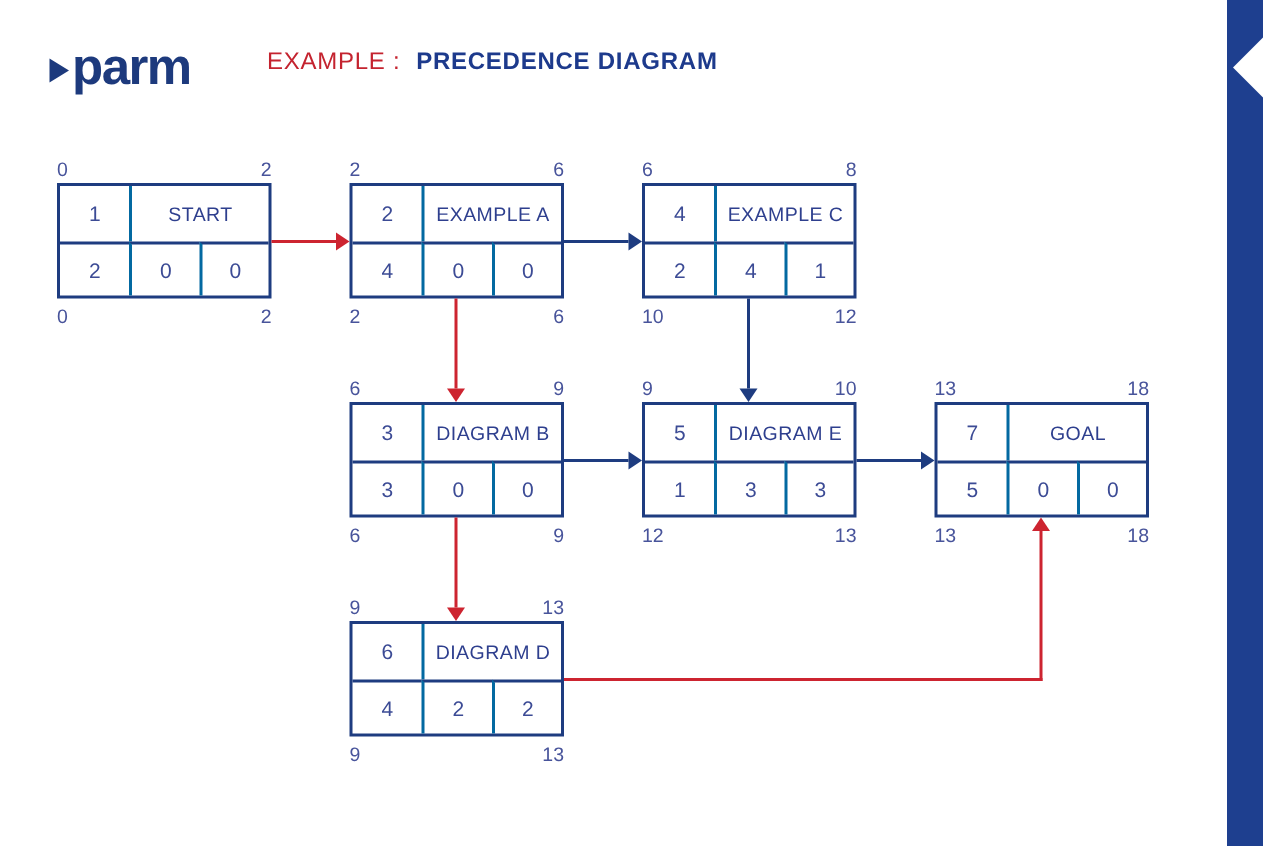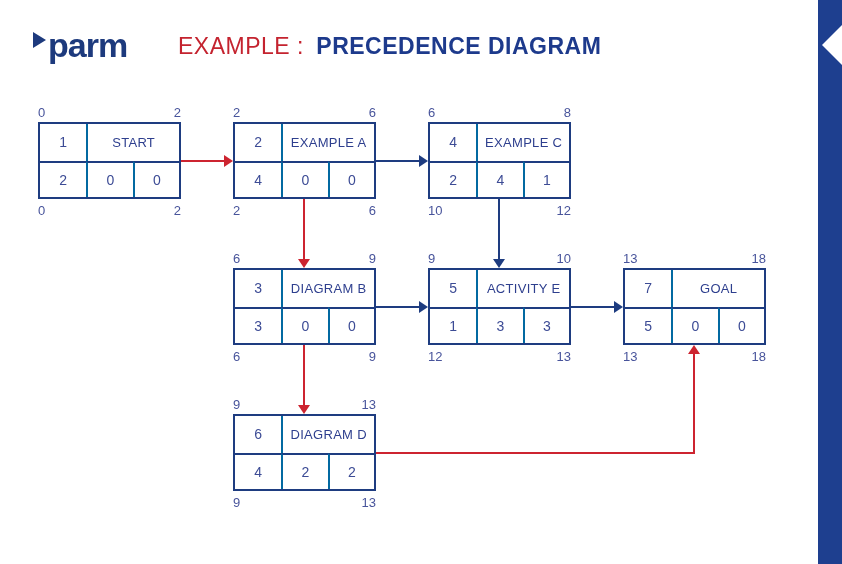--- a/index.html
+++ b/index.html
@@ -2,31 +2,31 @@
 <html><head>
 <meta charset="utf-8">
 <style>
   * { margin:0; padding:0; box-sizing:border-box; }
   body { font-family:"Liberation Sans", sans-serif; background:#888; }
   .stage {
     position:relative; width:842px; height:564px; background:#ffffff;
     overflow:hidden; margin:0 auto;
   }
   
-  .logo { position:absolute; left:33px; top:28px; display:flex; align-items:flex-start; }
+  .logo { position:absolute; left:33px; top:28px; display:flex; align-items:center; }
   .logo-triangle {
     width:0; height:0; margin-top:4px;
     border-top:8px solid transparent; border-bottom:8px solid transparent;
     border-left:13px solid #1d3a7d;
   }
   .logo-text {
     font-size:34px; font-weight:bold; color:#1d3a7d;
     letter-spacing:-1px; margin-left:2px; line-height:1;
   }
-  .title { position:absolute; left:178px; top:33px; font-size:23px; white-space:nowrap; }
+  .title { position:absolute; left:178px; top:33px; font-size:16px; white-space:nowrap; }
   .title .prefix { color:#c4232f; font-weight:normal; letter-spacing:0.5px; }
   .title .main   { color:#1d3a8c; font-weight:bold; letter-spacing:0.5px; margin-left:6px; }
 
   
   .right-bar { position:absolute; left:818px; top:0; width:24px; height:564px; background:#1e3f8f; }
   .right-bar .notch {
     position:absolute; right:0; top:25px; width:0; height:0;
     border-top:20px solid transparent; border-bottom:20px solid transparent;
     border-right:20px solid #ffffff;
   }
@@ -139,21 +139,21 @@
     </div>
   </div>
 
   <div class="node" style="left:428px;top:268px">
     <div class="lbl tl">9</div>
     <div class="lbl tr">10</div>
     <div class="lbl bl">12</div>
     <div class="lbl br">13</div>
     <div class="box">
       <div class="cell no-l no-t">5</div>
-      <div class="cell name no-t">ACTIVITY E</div>
+      <div class="cell name no-t">DIAGRAM E</div>
       <div class="cell no-l">1</div>
       <div class="cell">3</div>
       <div class="cell">3</div>
     </div>
   </div>
 
   <div class="node" style="left:623px;top:268px">
     <div class="lbl tl">13</div>
     <div class="lbl tr">18</div>
     <div class="lbl bl">13</div>

